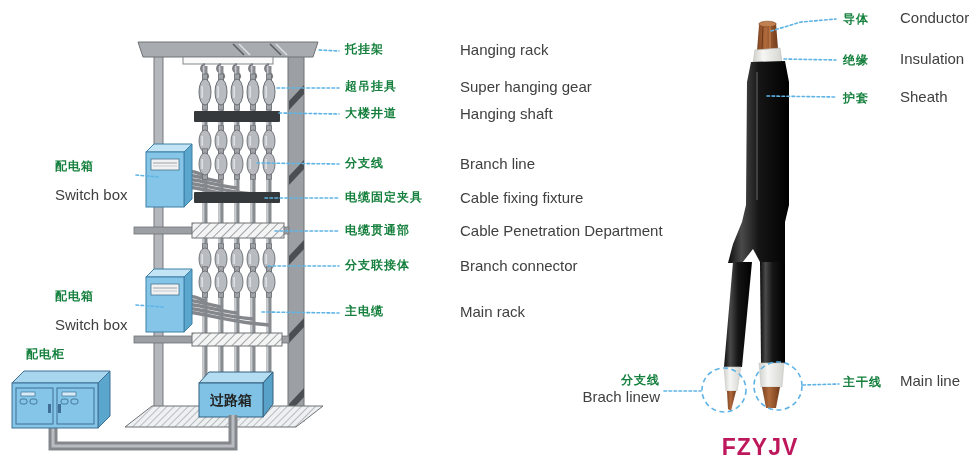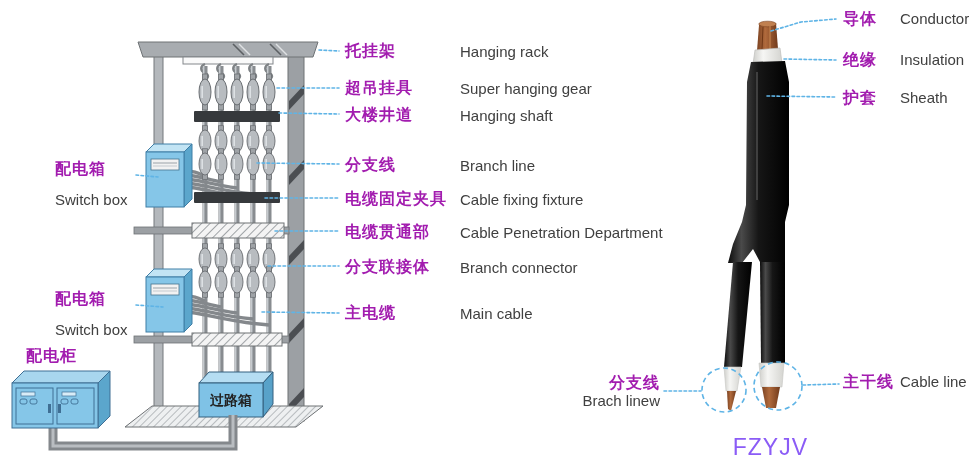--- a/index.html
+++ b/index.html
@@ -1,33 +1,33 @@
 <!DOCTYPE html>
 <html><head>
 <meta charset="utf-8">
 <style>
   html,body{margin:0;padding:0;background:#ffffff;}
   .stage{position:relative;width:980px;height:468px;background:#ffffff;overflow:hidden;
          font-family:"Liberation Sans","DejaVu Sans",sans-serif;}
   .stage svg{position:absolute;left:0;top:0;}
-  .zh{font-weight:700;color:#a21caf;font-size:16px;letter-spacing:1px;white-space:nowrap;}
+  .zh{font-weight:700;color:#15803d;font-size:12px;letter-spacing:1px;white-space:nowrap;}
   .en{font-weight:400;color:#404040;font-size:15px;white-space:nowrap;}
   .callout{position:absolute;left:345px;display:flex;align-items:center;}
   .callout .zh{width:115px;flex:none;}
   .sidelabel{position:absolute;left:55px;width:86px;text-align:left;line-height:1.1;}
   .sidelabel .zh{display:block;}
   .sidelabel .en{display:block;margin-top:14px;}
   .rlabel{position:absolute;left:843px;display:flex;align-items:baseline;}
   .rlabel .zh{width:57px;flex:none;}
   .bl-label{position:absolute;left:548px;width:112px;text-align:right;line-height:1.15;}
   .bl-label .zh{display:block;}
   .bl-label .en{display:block;}
   .cabinet-label{position:absolute;left:26px;top:346px;text-align:right;}
-  .model{position:absolute;left:712px;top:434px;width:96px;text-align:right;
-         font-weight:400;font-size:23px;color:#8b5cf6;letter-spacing:1px;}
+  .model{position:absolute;left:712px;top:434px;width:96px;text-align:center;
+         font-weight:700;font-size:23px;color:#be185d;letter-spacing:1px;}
 </style>
 </head>
 <body>
 
 <div class="stage">
 
   <svg width="980" height="468" viewBox="0 0 980 468">
     <defs>
       <pattern id="hatch" patternUnits="userSpaceOnUse" width="6" height="6" patternTransform="rotate(45)">
         <rect width="6" height="6" fill="#f4f4f4"></rect>
@@ -325,21 +325,21 @@
   <div class="callout" style="top:222px">
     <span class="zh">电缆贯通部</span>
     <span class="en">Cable Penetration Department</span>
   </div>
   <div class="callout" style="top:257px">
     <span class="zh">分支联接体</span>
     <span class="en">Branch connector</span>
   </div>
   <div class="callout" style="top:303px">
     <span class="zh">主电缆</span>
-    <span class="en">Main cable</span>
+    <span class="en">Main rack</span>
   </div>
 
   <div class="sidelabel" style="top:160px">
     <span class="zh">配电箱</span>
     <span class="en">Switch box</span>
   </div>
   <div class="sidelabel" style="top:290px">
     <span class="zh">配电箱</span>
     <span class="en">Switch box</span>
   </div>
@@ -357,18 +357,18 @@
     <span class="zh">护套</span>
     <span class="en">Sheath</span>
   </div>
 
   <div class="bl-label" style="top:374px">
     <span class="zh">分支线</span>
     <span class="en">Brach linew</span>
   </div>
   <div class="rlabel" style="top:372px">
     <span class="zh">主干线</span>
-    <span class="en">Cable line</span>
+    <span class="en">Main line</span>
   </div>
 
   <div class="model">FZYJV</div>
 
 </div>
 
 </body></html>

